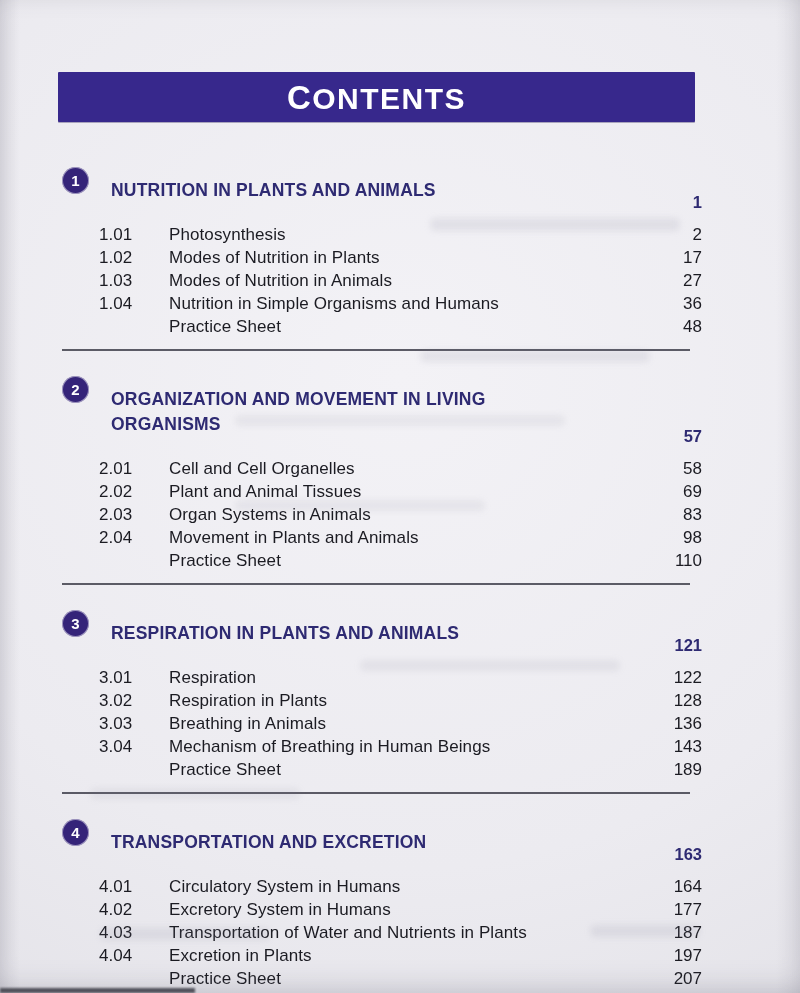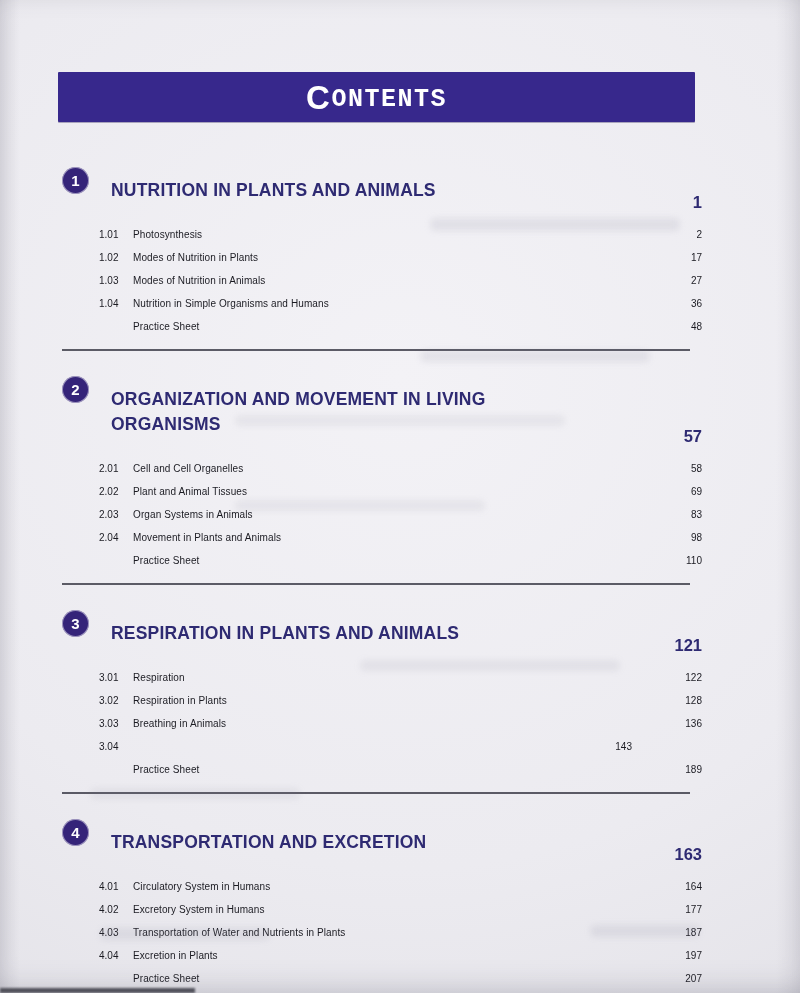--- a/index.html
+++ b/index.html
@@ -32,23 +32,22 @@
     position:absolute;left:58px;top:72px;width:637px;height:50px;
     background:var(--banner);
     display:flex;align-items:center;justify-content:center;
     color:#fff;border-radius:1px;
     box-shadow:0 1px 0 rgba(40,30,90,.35);
   }
   .banner .initial{
     font-size:33px;font-weight:bold;letter-spacing:1.5px;line-height:1;
   }
   .banner .rest{
-    font-size:25px;font-weight:bold;letter-spacing:1.5px;line-height:1;
+    font-size:30px;font-weight:bold;letter-spacing:1.5px;line-height:1;
     padding-top:4px;
-    font-family:Liberation Mono, monospace;
   }
   
   #sections{
     position:absolute;left:62px;top:166px;width:640px;
   }
   .toc-section{margin:0;}
   .sec-header{
     display:grid;grid-template-columns:37px 1fr 70px;align-items:start;
   }
   .badge{
@@ -67,24 +66,24 @@
   .sec-page{
     align-self:end;
     font-size:16.5px;font-weight:bold;color:var(--title);
     text-align:right;line-height:25px;
   }
   .sec-items{
     list-style:none;margin:8px 0 0 0;padding:0 0 0 37px;
   }
   .toc-item{
     display:grid;grid-template-columns:34px 1fr 70px;
-    font-size:10px;color:var(--text);line-height:23px;
+    font-size:17px;color:var(--text);line-height:23px;
   }
   .it-num{color:var(--text);}
-  .it-title{letter-spacing:.1px;}
+  .it-title{letter-spacing:.1px;margin-left:36px;}
   .it-page{text-align:right;}
   .divider{
     border:none;border-top:2px solid var(--divider);
     margin:11px 12px 24px 0;opacity:.85;
   }
   .toc-section:last-child .divider{margin-bottom:0;}
   
   .ghost{
     position:absolute;border-radius:6px;pointer-events:none;
     background:rgba(125,125,150,.13);filter:blur(3px);
@@ -220,20 +219,21 @@
   </li>
 
   <li class="toc-item">
     <span class="it-num">3.03</span>
     <span class="it-title">Breathing in Animals</span>
     <span class="it-page">136</span>
   </li>
 
   <li class="toc-item">
     <span class="it-num">3.04</span>
+    <span class="it-title">Mechanism of Breathing in Human Beings</span>
     <span class="it-page">143</span>
   </li>
 
   <li class="toc-item">
     <span class="it-num"></span>
     <span class="it-title">Practice Sheet</span>
     <span class="it-page">189</span>
   </li>
 </ul>
     <hr class="divider">

